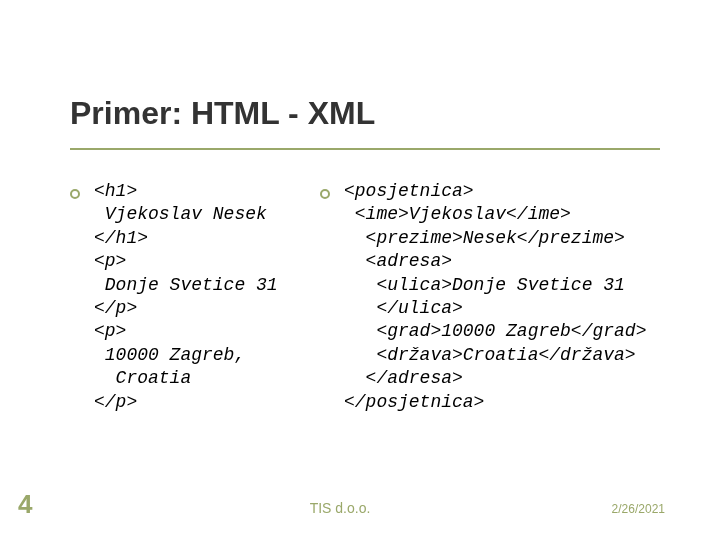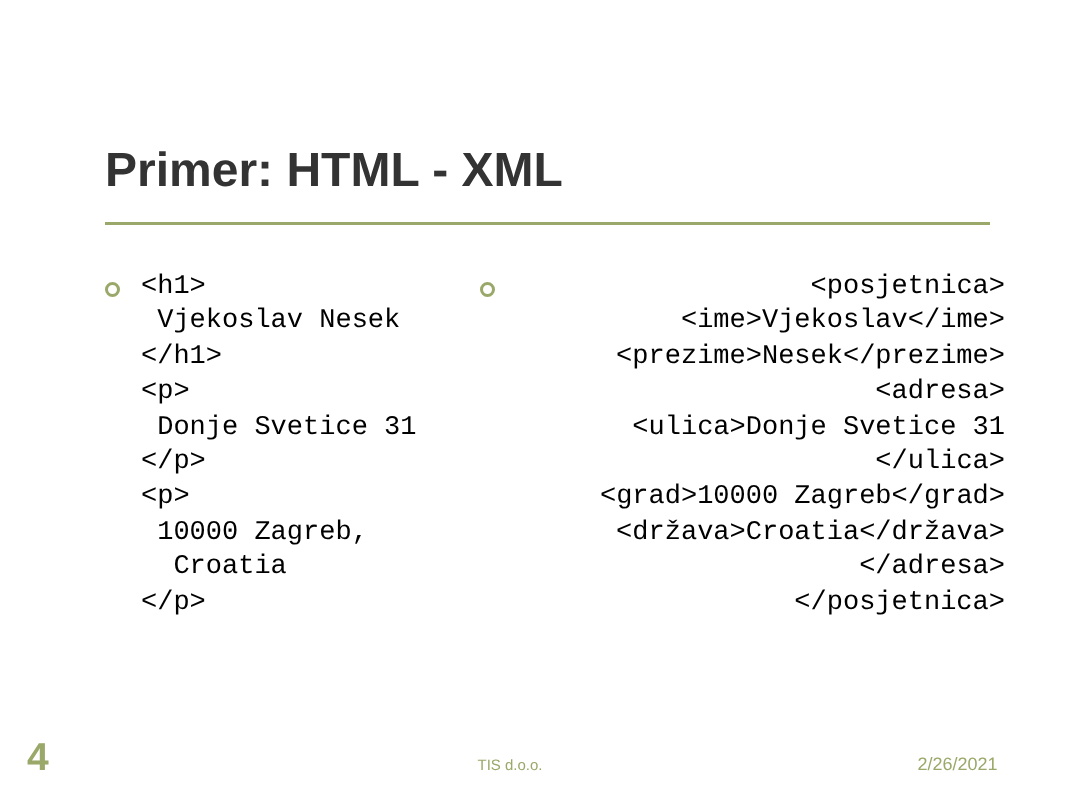--- a/index.html
+++ b/index.html
@@ -41,28 +41,28 @@
     right: 50px;
     display: flex;
     flex-direction: row;
   }
   .col {
     white-space: pre;
     font-family: "Courier New", Courier, monospace;
     font-size: 18px;
     line-height: 1.3;
     color: #000;
+    font-style: italic;
   }
   .col-left {
     width: 250px;
     flex: 0 0 auto;
   }
   .col-right {
     flex: 1 0 auto;
-    text-align: right;
   }
   .bullet {
     display: inline-block;
     width: 10px;
     height: 10px;
     border: 2px solid #9aa86a;
     border-radius: 50%;
     margin-right: 8px;
     box-sizing: border-box;
     vertical-align: middle;
@@ -84,21 +84,21 @@
     font-size: 26px;
     font-weight: bold;
     color: #9aa86a;
   }
   .footer-center {
     position: absolute;
     left: 0;
     right: 0;
     bottom: 24px;
     text-align: center;
-    font-size: 10px;
+    font-size: 14px;
     color: #9aa86a;
   }
   .footer-center span { margin-left: -40px; }
   .footer-date {
     position: absolute;
     right: 55px;
     bottom: 24px;
     font-size: 12px;
     color: #9aa86a;
   }

